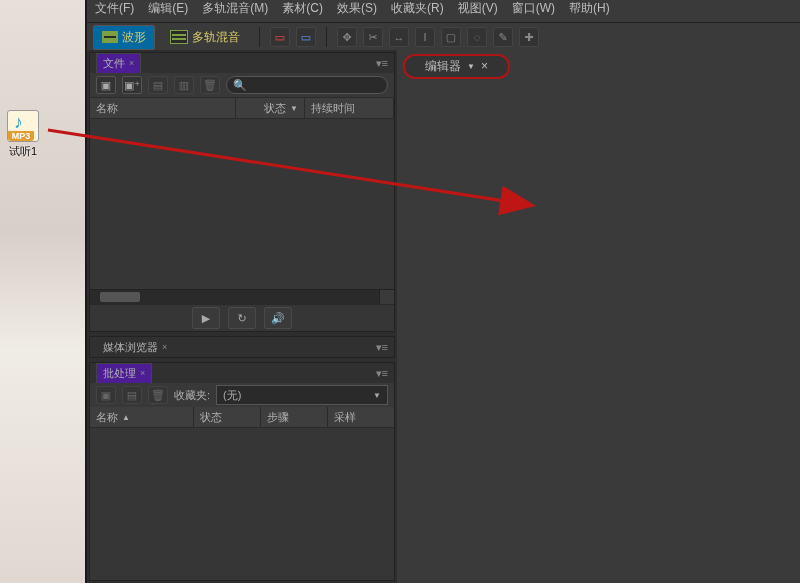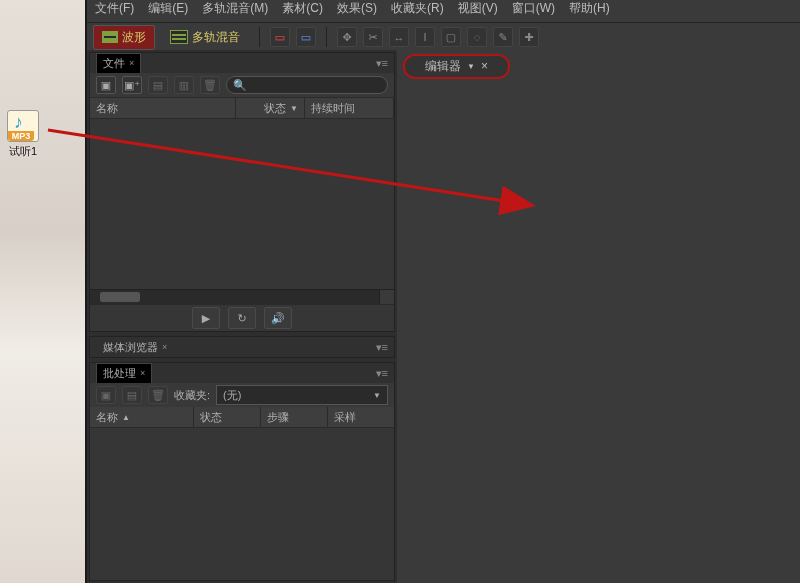--- a/index.html
+++ b/index.html
@@ -7,38 +7,38 @@
   .desk-icon{position:absolute;left:4px;top:110px;width:38px;text-align:center;}
   .mp3-file{width:30px;height:30px;background:#fdf6dc;border:1px solid #999;border-radius:3px;margin:0 auto;position:relative;}
   .mp3-note{color:#2aa0c8;font-size:18px;line-height:18px;position:absolute;left:6px;top:2px;}
   .mp3-ext{position:absolute;bottom:0;left:0;right:4px;background:#e69c2e;color:#fff;font-size:9px;font-weight:bold;border-radius:0 0 3px 3px;}
   .desk-label{font-size:11px;color:#000;margin-top:2px;text-shadow:0 0 2px #fff;}
   .app{position:absolute;left:85px;top:0;right:0;bottom:0;background:#2e2e2e;border-left:2px solid #1a1a1a;}
   .menubar{height:22px;background:#3a3a3a;border-bottom:1px solid #222;display:flex;padding:0 8px;font-size:12px;color:#bdbdbd;}
   .menubar span{margin-right:14px;cursor:default;}
   .toolbar{height:28px;background:#3a3a3a;border-bottom:1px solid #222;display:flex;align-items:center;padding:0 6px;gap:6px;}
   .tbtn{padding:3px 8px;font-size:12px;color:#d9c96a;display:flex;align-items:center;gap:4px;border:1px solid transparent;border-radius:2px;}
-  .tbtn.active{background:#7f1d1d;border-color:#555;}
+  .tbtn.active{background:#0369a1;border-color:#555;}
   .tb-icon{width:16px;height:12px;display:inline-block;}
   .wave-icon{background:linear-gradient(#7fa040,#7fa040);position:relative;}
   .wave-icon::after{content:"";position:absolute;left:2px;right:2px;top:5px;height:2px;background:#2a2a2a;}
   .multi-icon{background:#2a2a2a;border:1px solid #7fa040;}
   .multi-icon::before,.multi-icon::after{content:"";position:absolute;left:1px;right:1px;height:2px;background:#7fa040;}
   .multi-icon::before{top:3px}.multi-icon::after{bottom:3px}
   .tool-sep{width:1px;height:20px;background:#222;margin:0 4px;}
   .mini{width:18px;height:18px;border:1px solid #444;border-radius:2px;background:#333;display:flex;align-items:center;justify-content:center;color:#888;font-size:11px;}
   .mini.red{color:#b04040;font-weight:bold;}
   .mini.blue{color:#5070b0;font-weight:bold;}
   .body{position:absolute;left:0;top:50px;right:0;bottom:0;display:flex;}
   .left-col{width:310px;display:flex;flex-direction:column;background:#2e2e2e;}
   .right-col{flex:1;display:flex;flex-direction:column;background:#3a3a3a;}
   .panel{border:1px solid #222;margin:2px;background:#363636;display:flex;flex-direction:column;}
   .panel-tab{height:20px;background:#303030;display:flex;align-items:center;padding:0 6px;font-size:11px;color:#b0b0b0;}
   .panel-tab .tabitem{padding:2px 6px;display:flex;align-items:center;gap:4px;border:1px solid transparent;}
-  .panel-tab .tabitem.active{background:#000000;border-color:#444;}
+  .panel-tab .tabitem.active{background:#4c1d95;border-color:#444;}
   .panel-tab .x{font-size:9px;color:#888;}
   .panel-tab .menu{margin-left:auto;color:#888;font-size:11px;}
   .panel-toolbar{height:24px;background:#383838;display:flex;align-items:center;padding:0 6px;gap:6px;border-bottom:1px solid #2a2a2a;}
   .ico{width:18px;height:16px;background:#333;border:1px solid #555;border-radius:2px;display:flex;align-items:center;justify-content:center;color:#aaa;font-size:11px;}
   .ico.disabled{opacity:.4;}
   .search{flex:1;height:16px;background:#2a2a2a;border:1px solid #555;border-radius:9px;display:flex;align-items:center;padding:0 6px;color:#888;font-size:11px;}
   .table-head{height:20px;background:#3e3e3e;display:flex;font-size:11px;color:#b0b0b0;border-bottom:1px solid #2a2a2a;}
   .table-head div{display:flex;align-items:center;padding:0 6px;border-right:1px solid #2a2a2a;}
   .col-name{flex:1;}
   .col-s{width:56px;justify-content:flex-end;gap:4px;}

